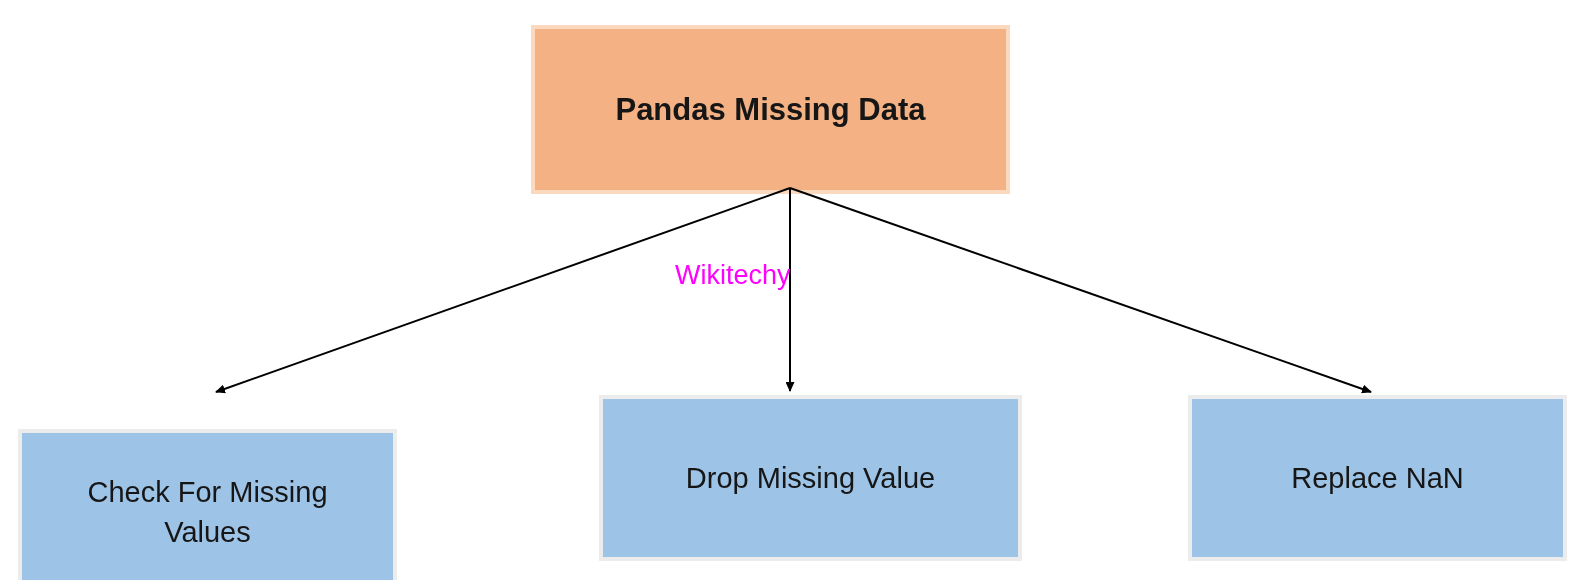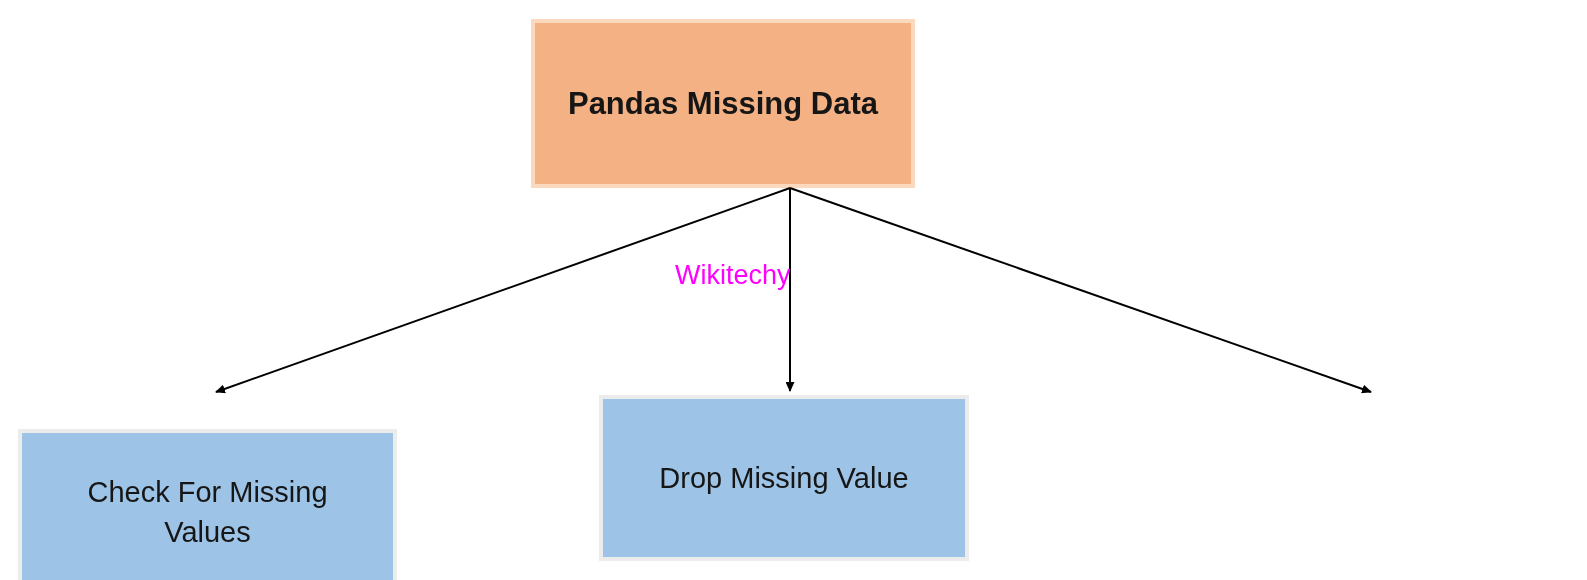--- a/index.html
+++ b/index.html
@@ -19,40 +19,40 @@
     position: absolute;
     display: flex;
     align-items: center;
     justify-content: center;
     text-align: center;
     box-sizing: border-box;
     color: var(--text, #161616);
   }
   .node-root {
     left: 531px;
-    top: 19px;
-    width: 384px;
+    top: 25px;
+    width: 479px;
     height: 169px;
     background: var(--root-fill, #F4B183);
     border: 4px solid var(--root-border, #FAD9BE);
     font-weight: bold;
     font-size: 31px;
   }
   .node-child {
     top: 395px;
     height: 166px;
     background: var(--child-fill, #9DC3E6);
     border: 4px solid var(--child-border, #EDECEC);
     font-size: 29px;
   }
   .node-child .node-label {
     line-height: 1.38;
   }
   #child-0 { left: 18px;  width: 379px; margin-top: 34px; }
-  #child-1 { left: 599px; width: 370px; }
+  #child-1 { left: 599px; width: 423px; }
   #child-2 { left: 1188px; width: 379px; }
   #child-0 .node-label { max-width: 310px; }
   .arrow-layer {
     position: absolute;
     left: 0;
     top: 0;
     width: 1587px;
     height: 580px;
     pointer-events: none;
   }
@@ -93,16 +93,19 @@
   </svg>
 
   <div class="node node-child" id="child-0">
     <span class="node-label">Check For Missing Values</span>
   </div>
 
   <div class="node node-child" id="child-1">
     <span class="node-label">Drop Missing Value</span>
   </div>
 
+  <div class="node node-child" id="child-2">
+    <span class="node-label">Replace NaN</span>
+  </div>
 
   <div class="watermark">Wikitechy</div>
 
 </div>
 
 </body></html>

